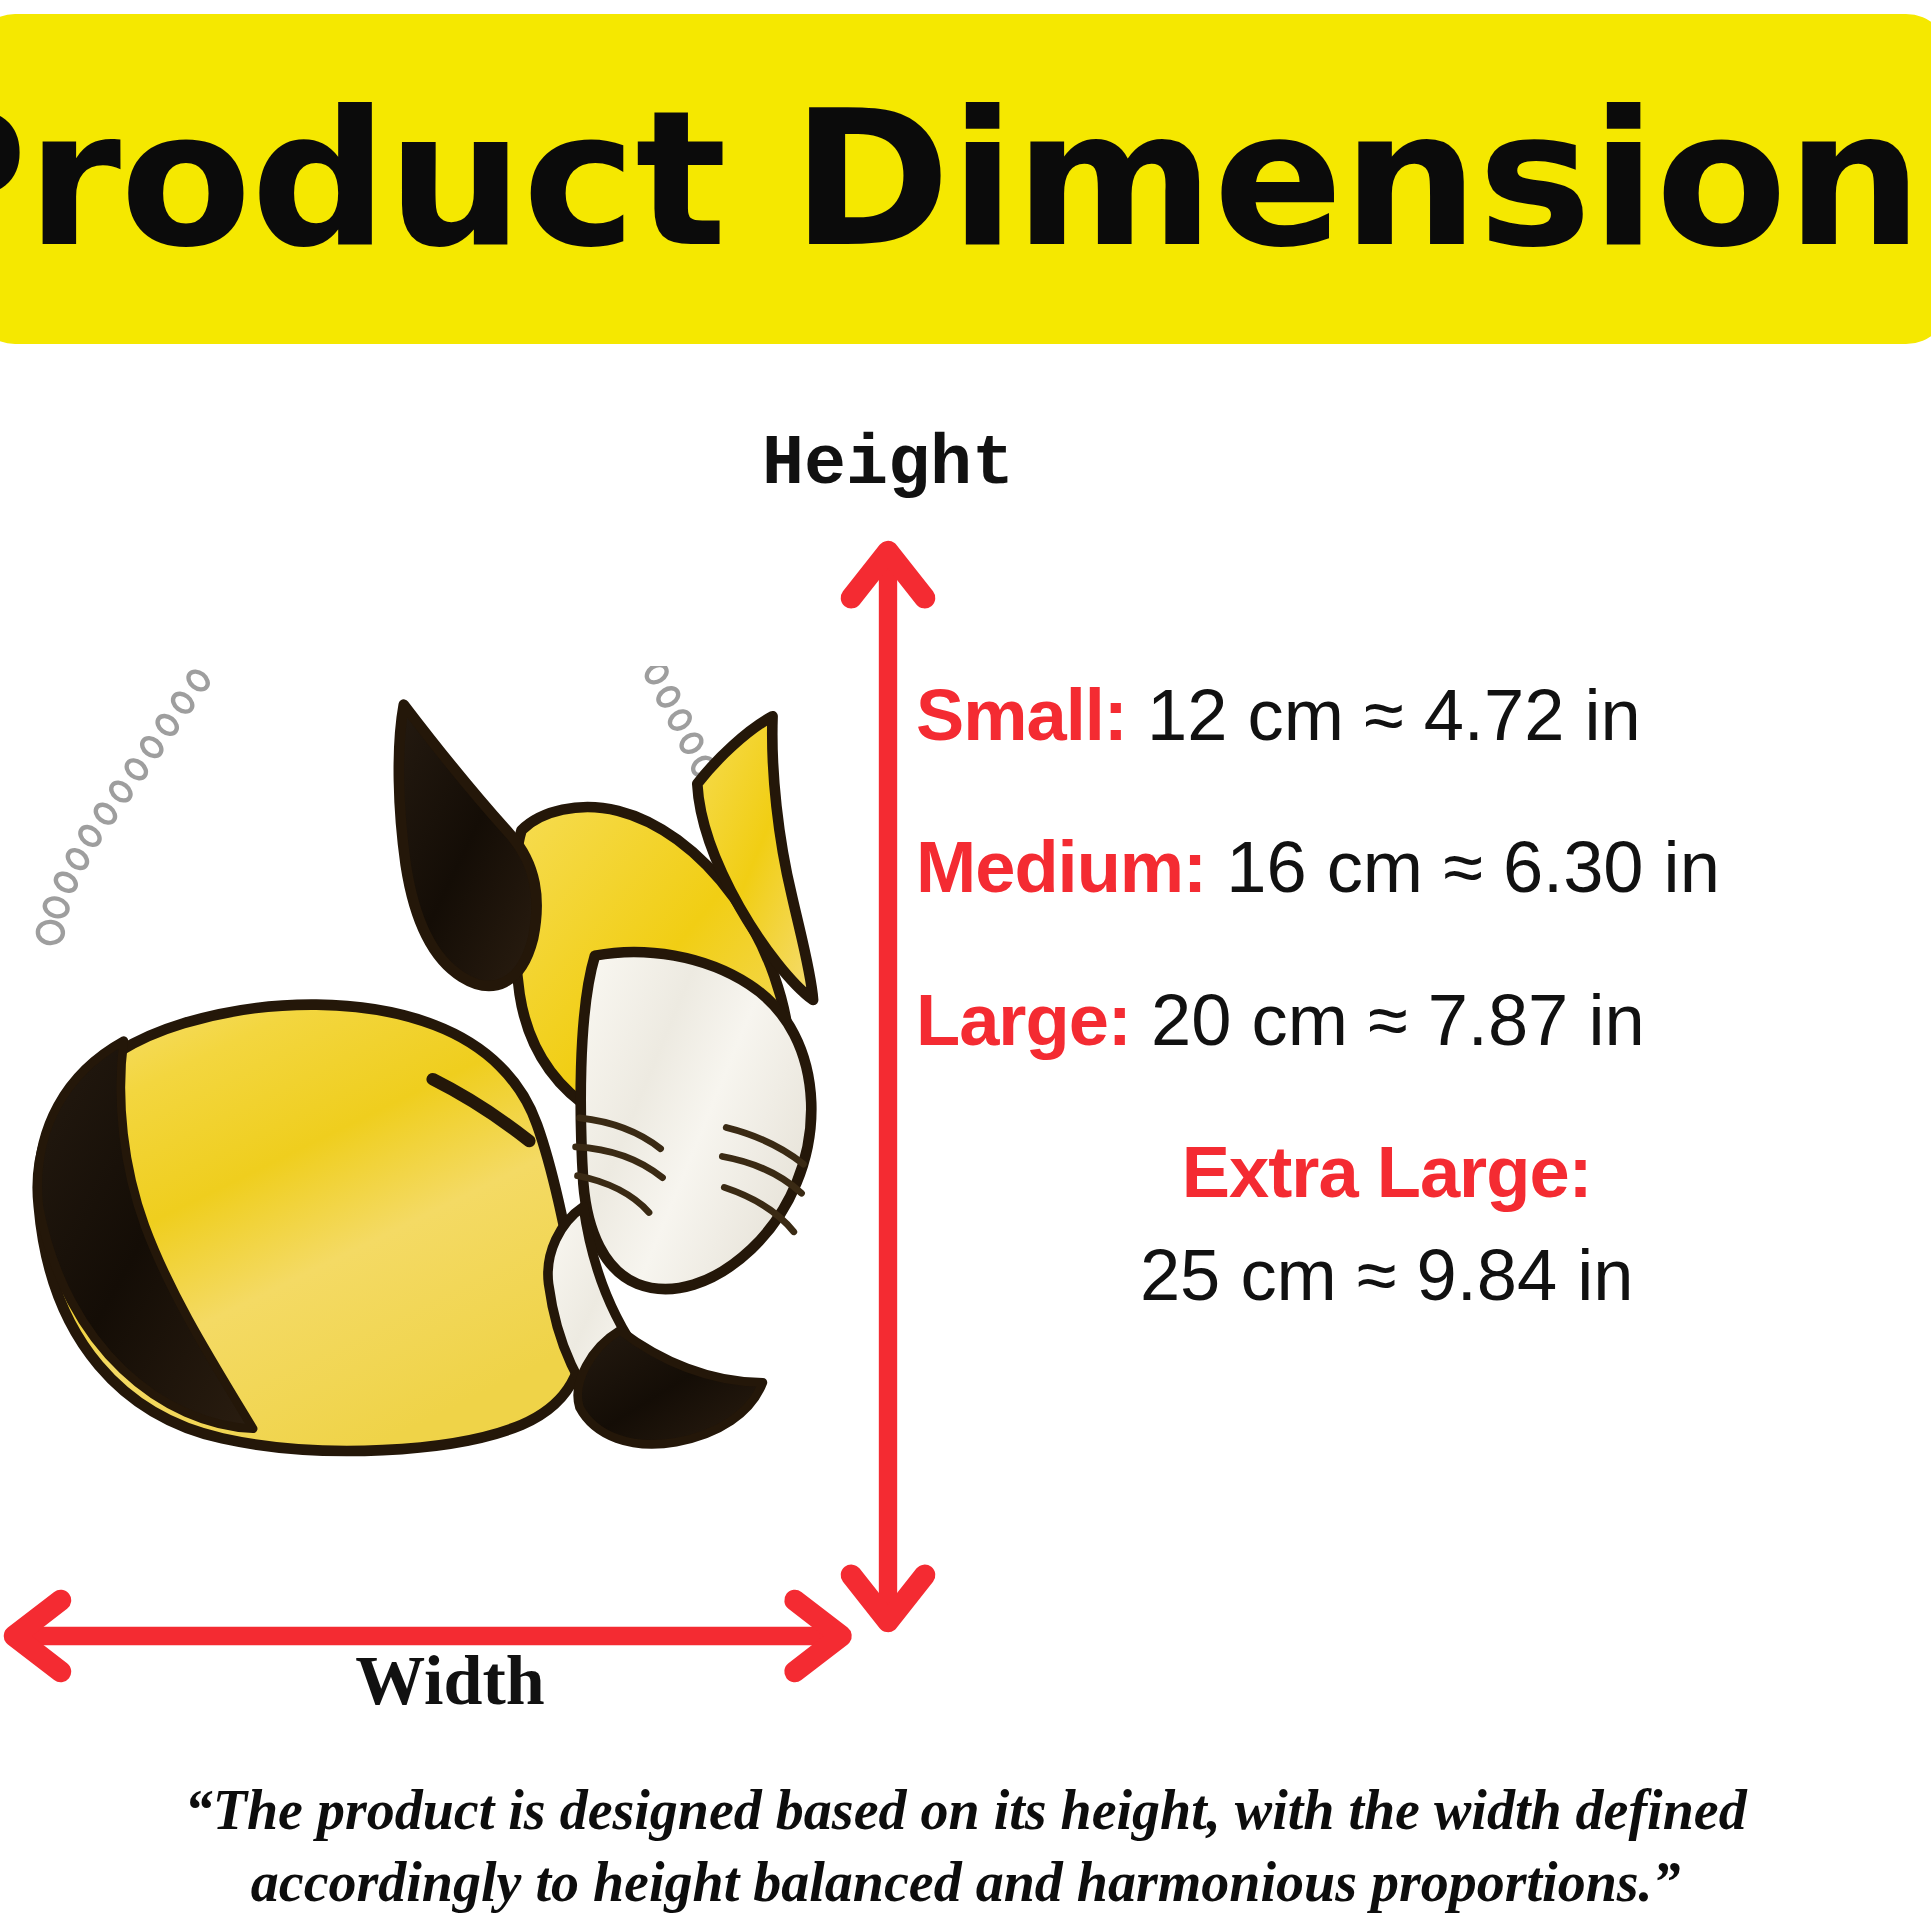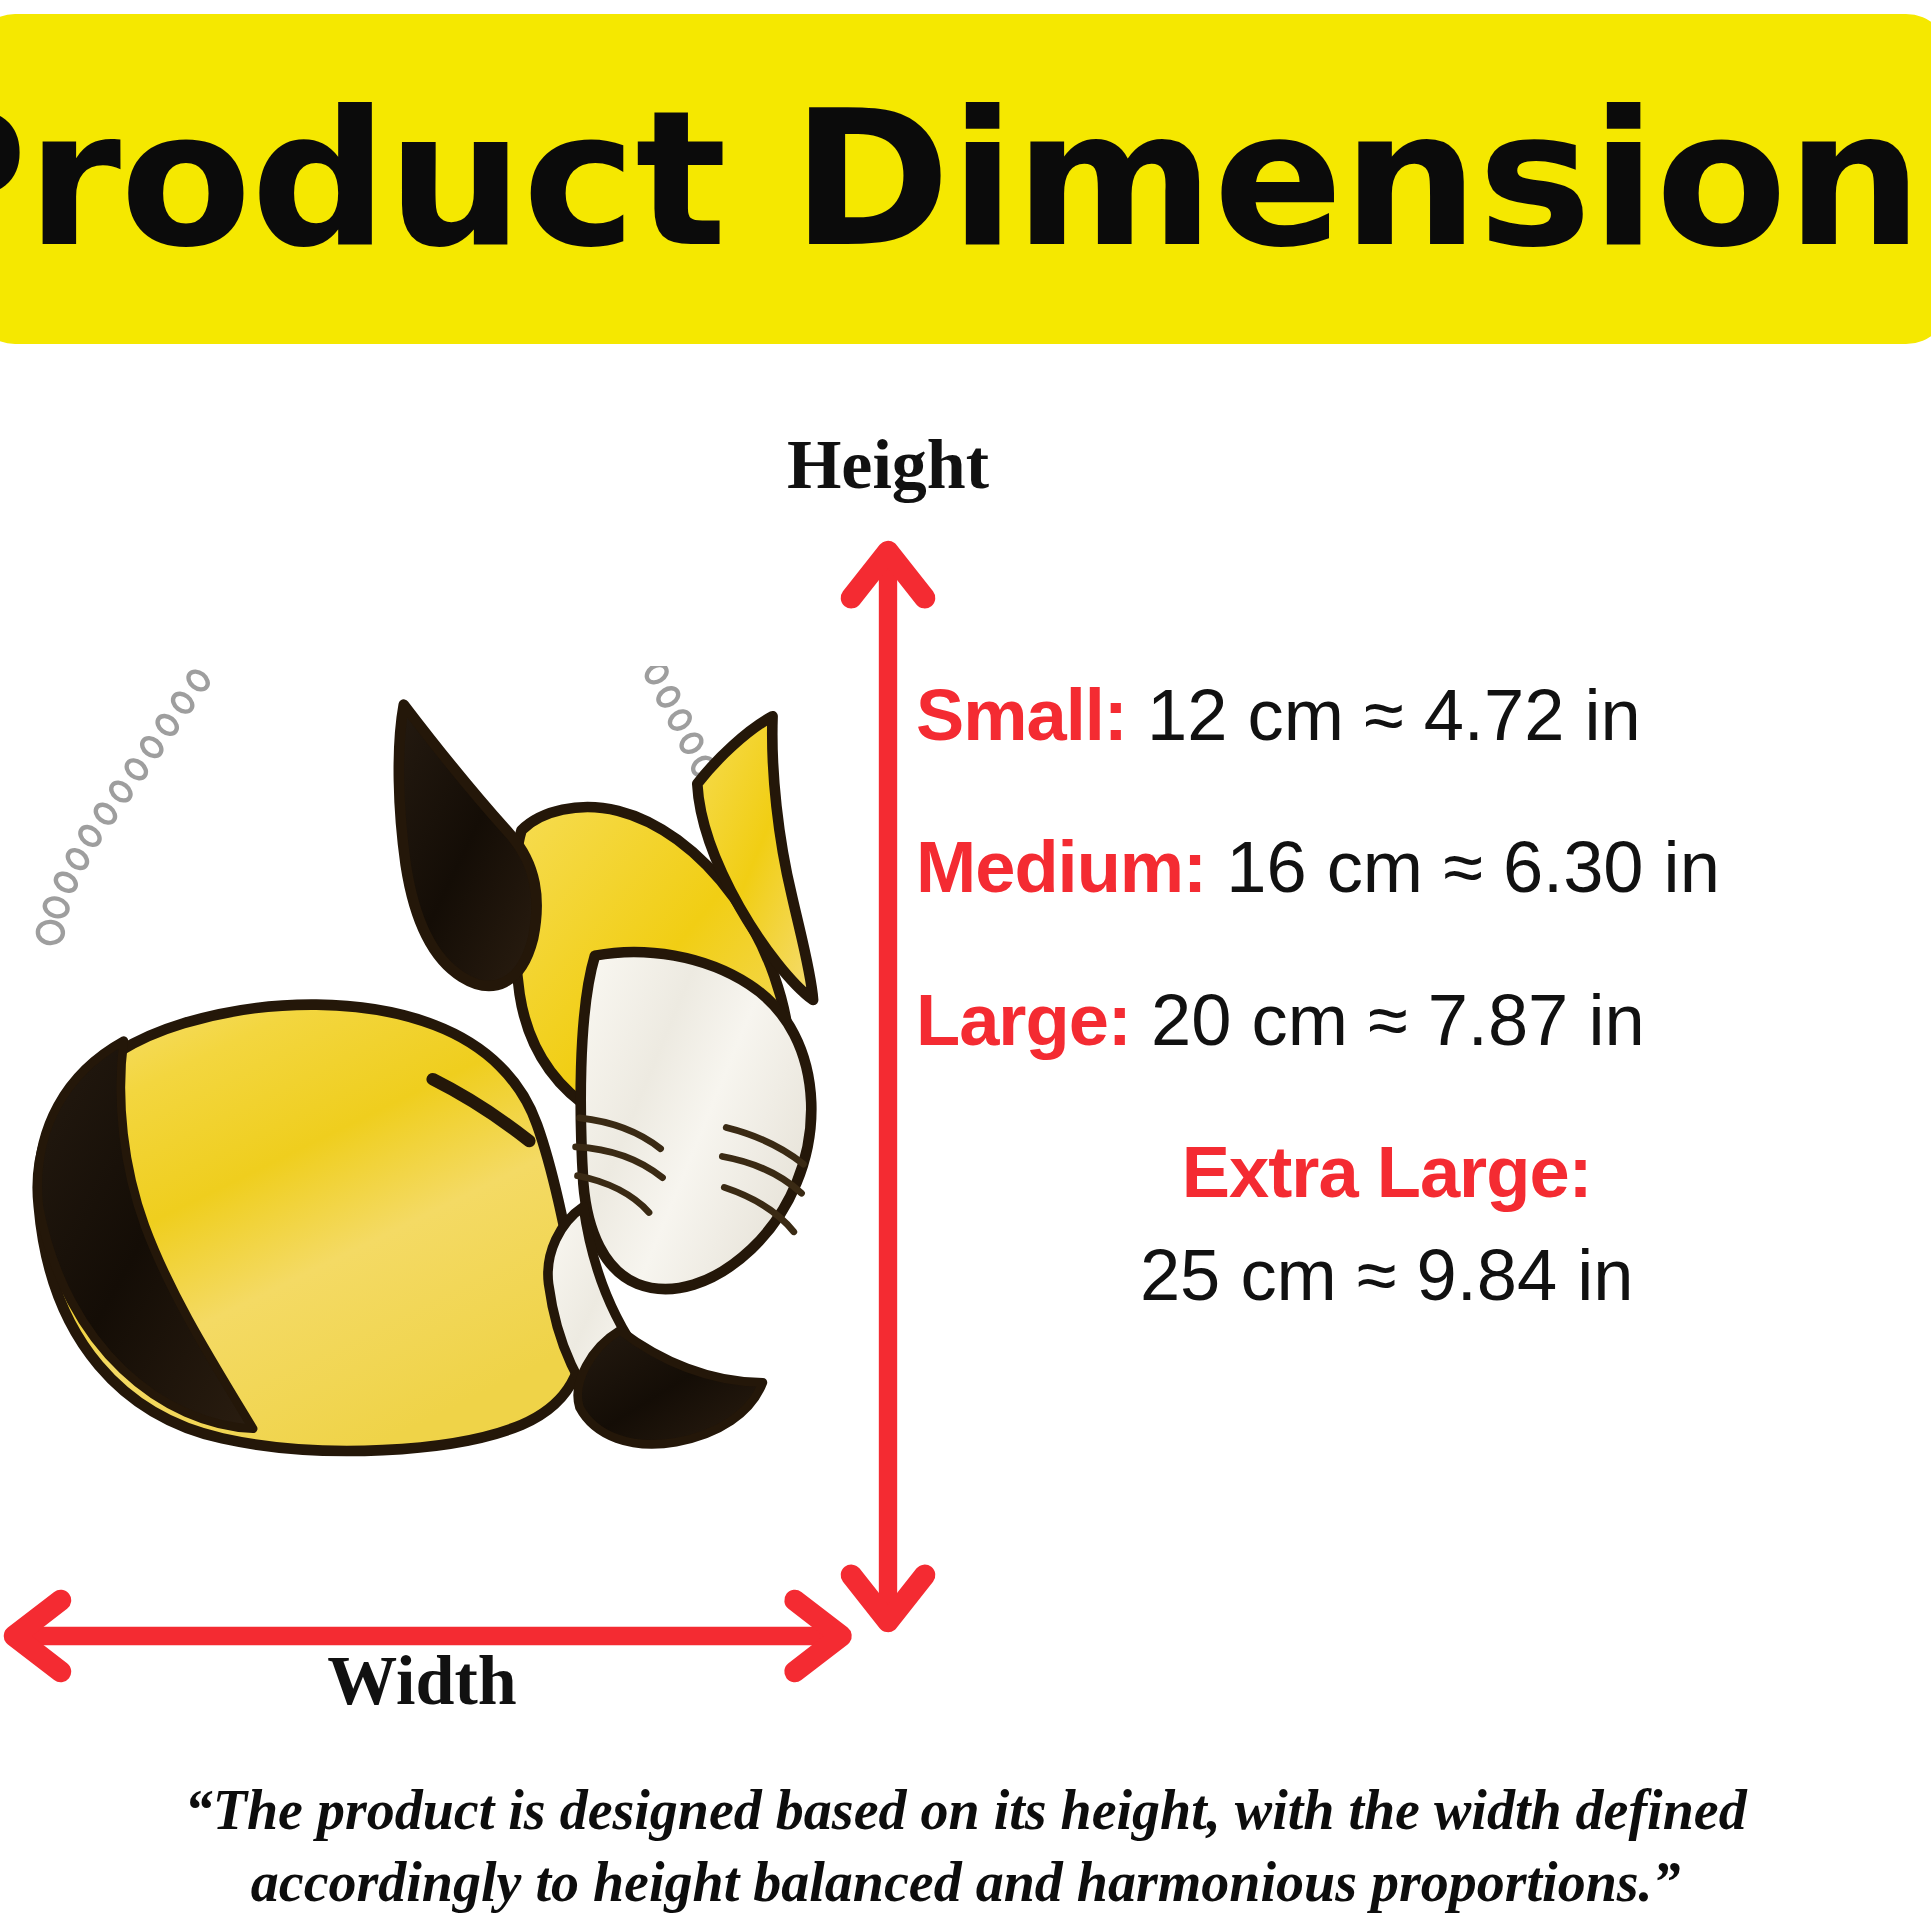--- a/index.html
+++ b/index.html
@@ -39,30 +39,30 @@
     white-space: nowrap;
   }
 
   
   #height-label {
     position: absolute;
     left: 666px;
     top: 425px;
     width: 444px;
     text-align: center;
-    font-family: Liberation Serif, serif;
+    font-family: Liberation Mono, monospace;
     font-weight: bold;
     font-size: 70px;
     color: #111;
   }
 
   
   #width-label {
     position: absolute;
-    left: 200px;
+    left: 228px;
     top: 1641px;
     width: 444px;
     text-align: center;
     font-family: "Liberation Serif", serif;
     font-weight: bold;
     font-size: 70px;
     color: #111;
   }
 
   

